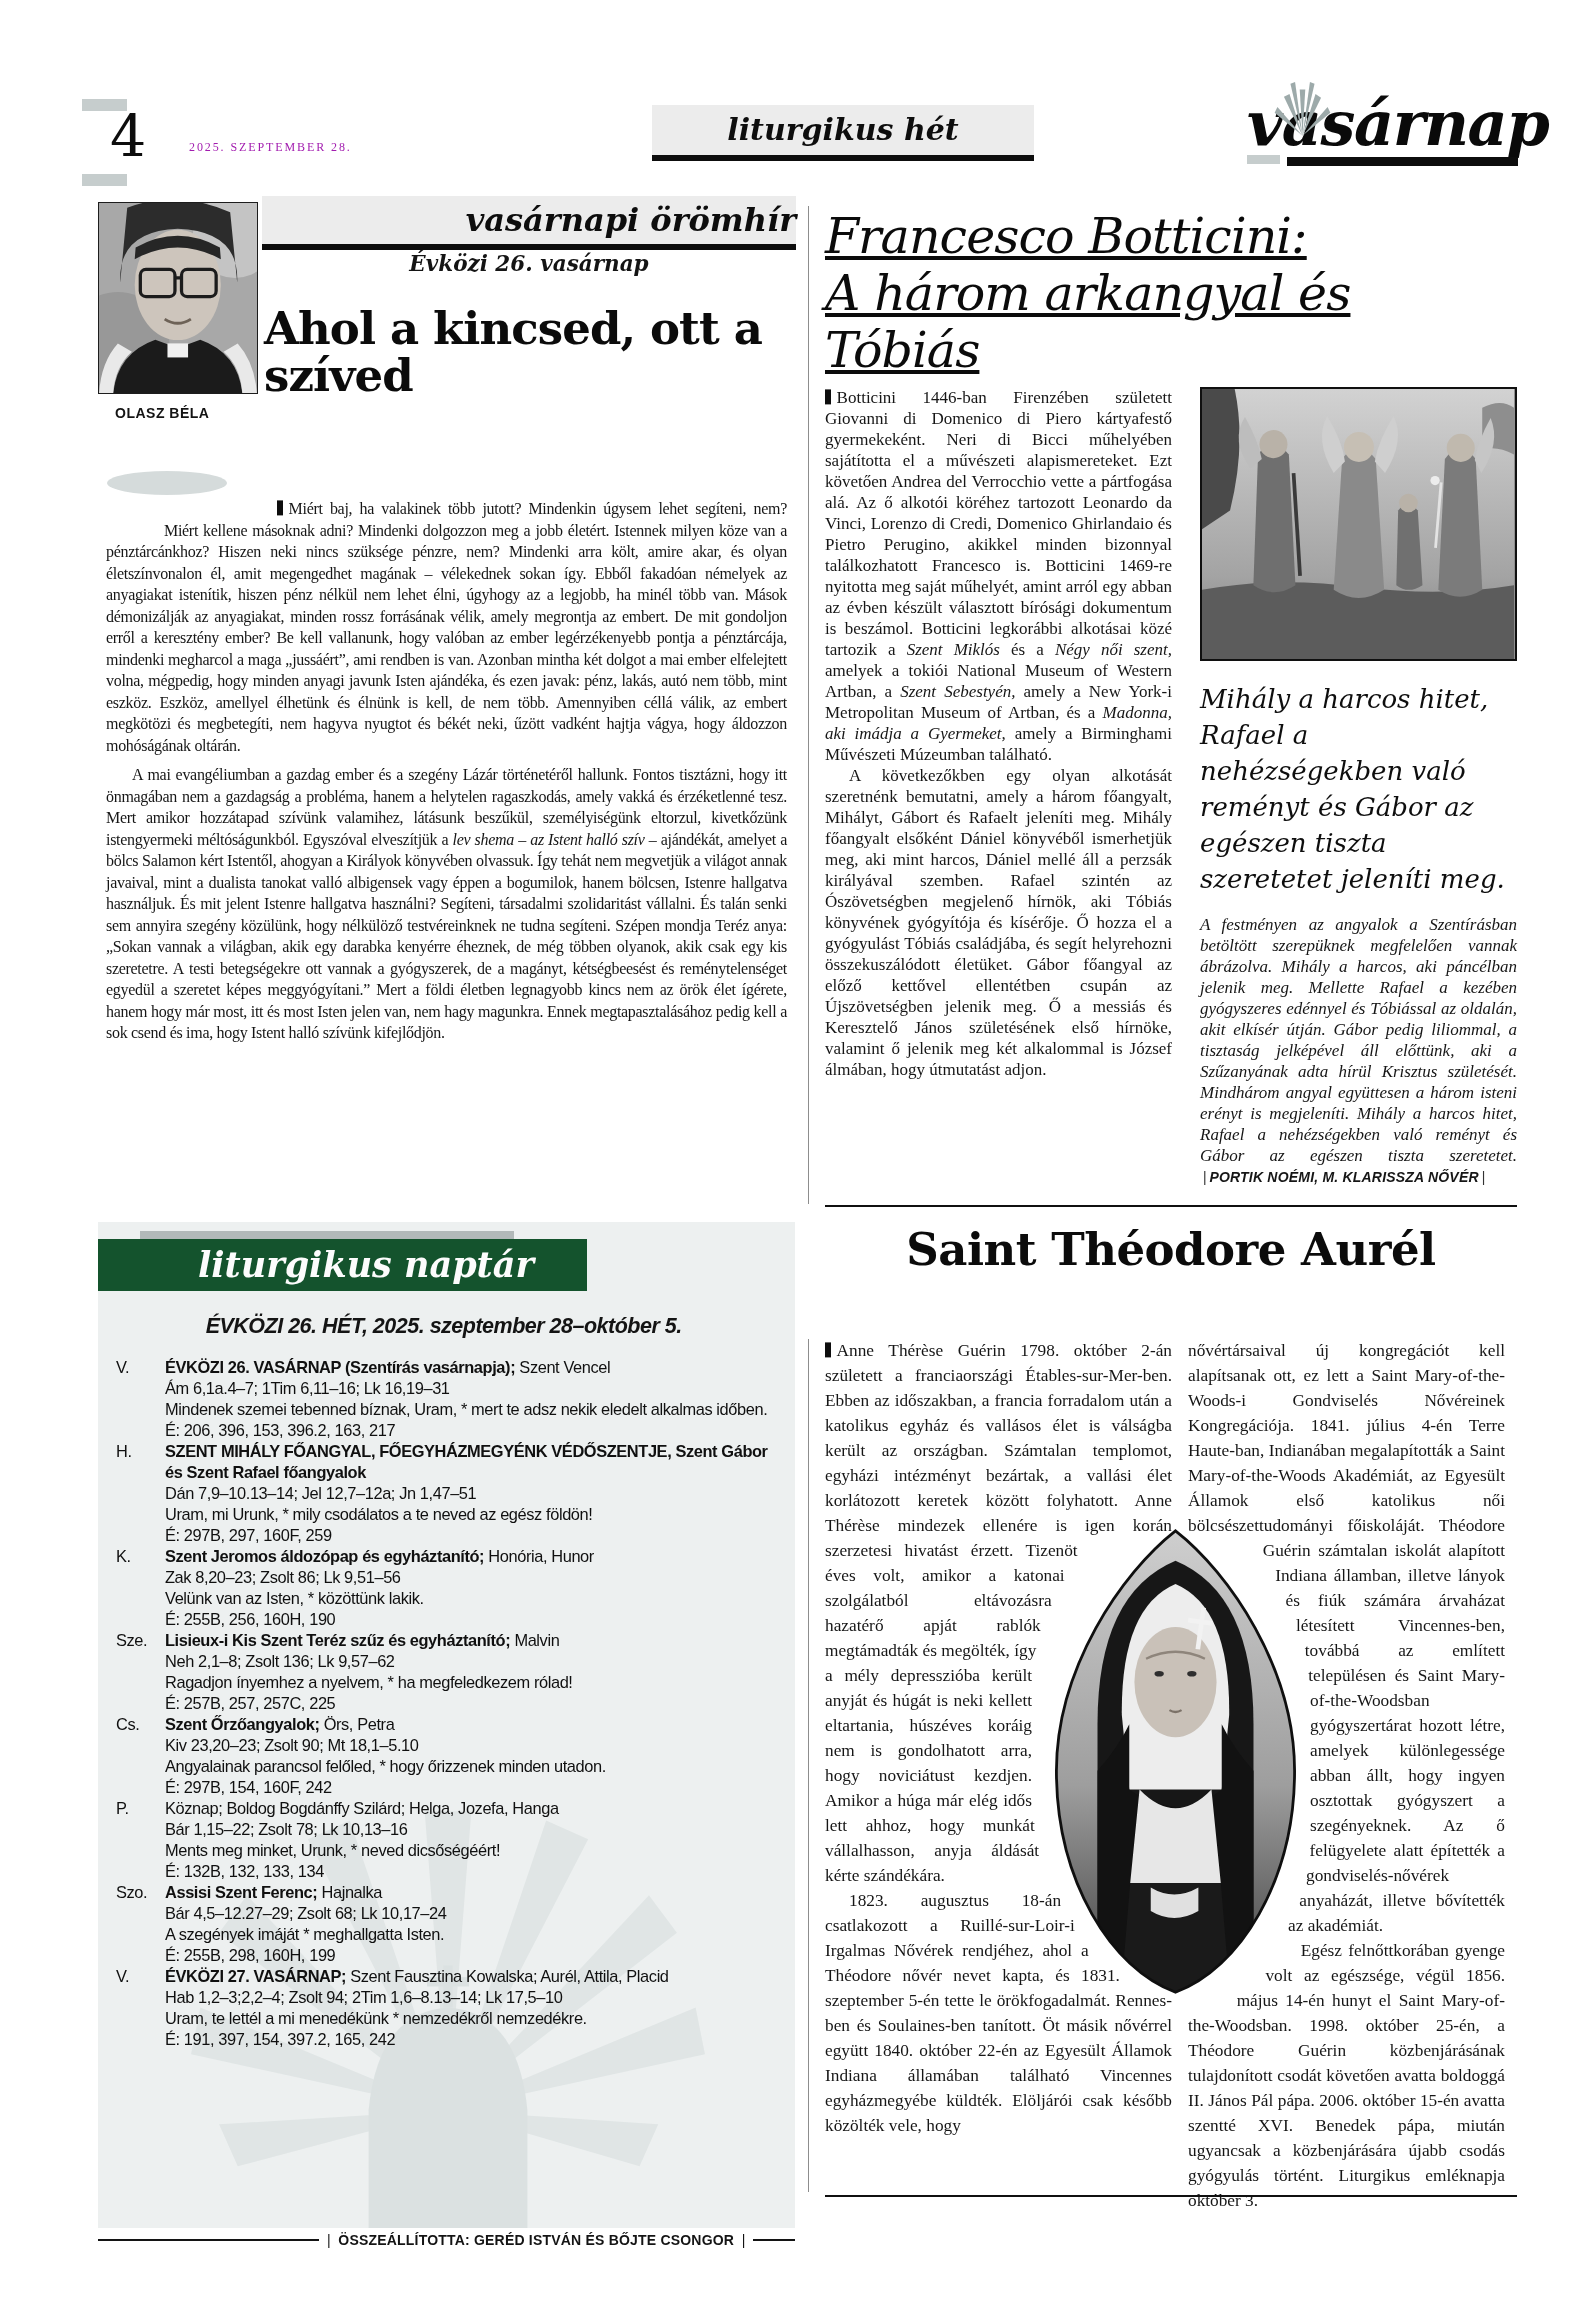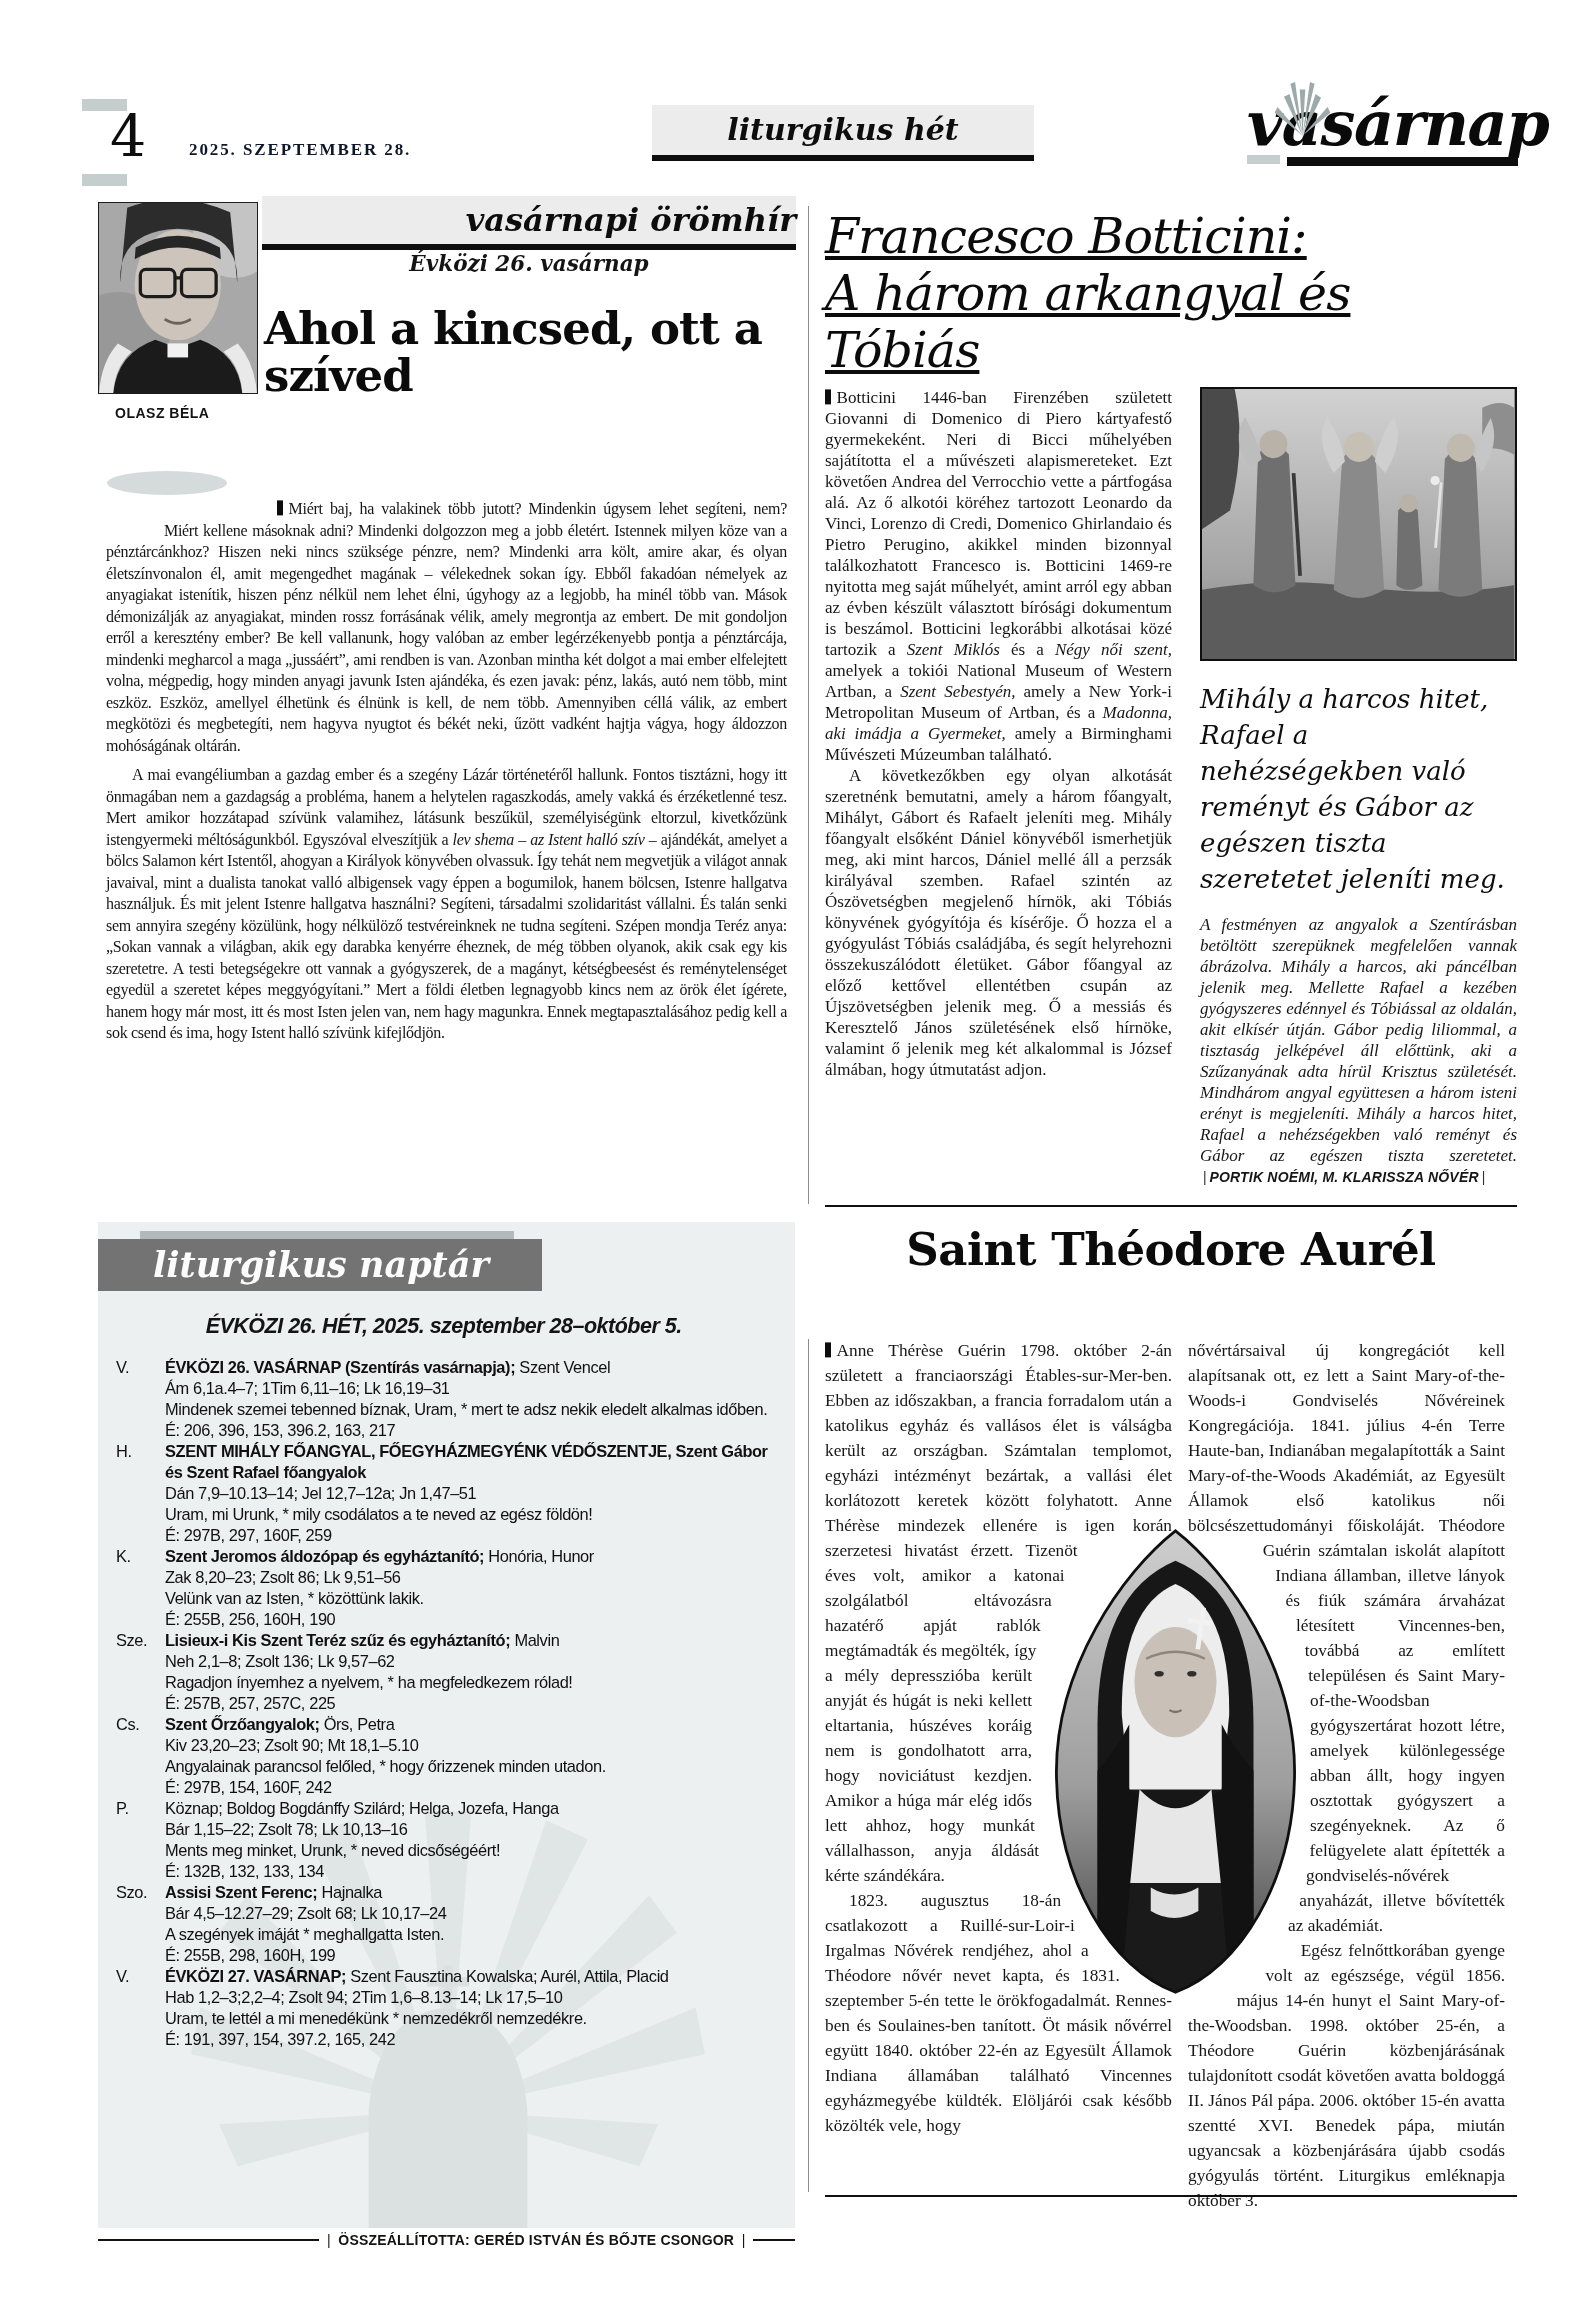--- a/index.html
+++ b/index.html
@@ -2,21 +2,21 @@
 <html lang="hu" style="font-size:7.5px"><head>
 <meta charset="utf-8">
 <style>
   html,body{margin:0;padding:0;background:#e8e8e8;}
   #page{position:relative;width:1595px;height:2319px;background:#ffffff;overflow:hidden;
         font-family:"Liberation Serif",serif;color:#141414;}
   .abs{position:absolute;}
   
   .corner-bar{background:#c6cdcd;height:12px;width:45px;}
   #page-number{font-family:"DejaVu Serif",serif;font-size:57px;line-height:1;color:#0d0d0d;}
-  #issue-date{font-family:"Liberation Serif",serif;font-weight:bold;font-size:17px;letter-spacing:1.9px;color:#0f172a;}
+  #issue-date{font-family:"Liberation Serif",serif;font-weight:normal;font-size:12px;letter-spacing:1.9px;color:#a21caf;}
   #section-chip{background:#ececec;border-bottom:6px solid #0d0d0d;text-align:center;}
   #section-chip .t{font-family:"DejaVu Serif",serif;font-style:italic;font-weight:bold;font-size:30px;line-height:50px;color:#0d0d0d;}
   #brand-block{text-align:right;}
   #brand-name{font-family:"DejaVu Serif",serif;font-style:italic;font-weight:bold;font-size:62px;line-height:1.0;color:#0a0a0a;letter-spacing:-1.4px;}
   #brand-rule{height:9.3px;background:#0d0d0d;margin-top:1.9px;}
   #brand-stub{height:9.3px;background:#c6cdcd;}
   
   #priest-photo{border:1.9px solid #1d1d1d;background:#9d9d9d;}
   #gospel-author{font-family:"Liberation Sans",sans-serif;font-weight:bold;font-size:14px;letter-spacing:0.5px;}
   #deco-ellipse{width:120px;height:24px;border-radius:50%;background:#c3cccc;opacity:.7;}
@@ -50,21 +50,21 @@
   #guerin-cols{font-size:17.3px;line-height:25px;gap:16px;}
   #guerin-cols p{margin:0;}
   #guerin-cols p+p{text-indent:24px;}
   .wrapR{float:right;width:140px;height:467px;shape-margin:9.3px;
          shape-outside:polygon(140px 0,65px 33px,18.7px 122px,0 229px,18.7px 337px,70px 430px,140px 467px);}
   .wrapL{float:left;width:122px;height:467px;shape-margin:9.3px;
          shape-outside:polygon(0 0,70px 33px,107px 122px,122px 229px,107px 337px,65px 430px,0 467px);}
   
   #cal-box{background:#edf0f0;overflow:hidden;}
   #cal-accent{background:#b2b9b9;}
-  #cal-title-box{background:#737373;color:#ffffff;}
+  #cal-title-box{background:#14532d;color:#ffffff;padding-left:45px;}
   #cal-title-box .t{font-family:"DejaVu Serif",serif;font-style:italic;font-weight:bold;font-size:35px;line-height:52px;padding-left:55px;color:#fcfcfc;}
   #cal-week{font-family:"Liberation Sans",sans-serif;font-weight:bold;font-style:italic;font-size:21.5px;letter-spacing:-0.5px;text-align:center;}
   #cal-entries{font-family:"Liberation Sans",sans-serif;font-size:16.4px;line-height:21px;letter-spacing:-0.4px;color:#101010;}
   .cal-entry{display:flex;}
   .cal-label{width:49px;flex:0 0 49px;}
   .cal-content{flex:1;}
   .cal-feast-bold{font-weight:bold;}
   
   #footer{display:flex;align-items:center;gap:7.5px;font-family:"Liberation Sans",sans-serif;
           font-weight:bold;font-size:14px;letter-spacing:0.2px;}

